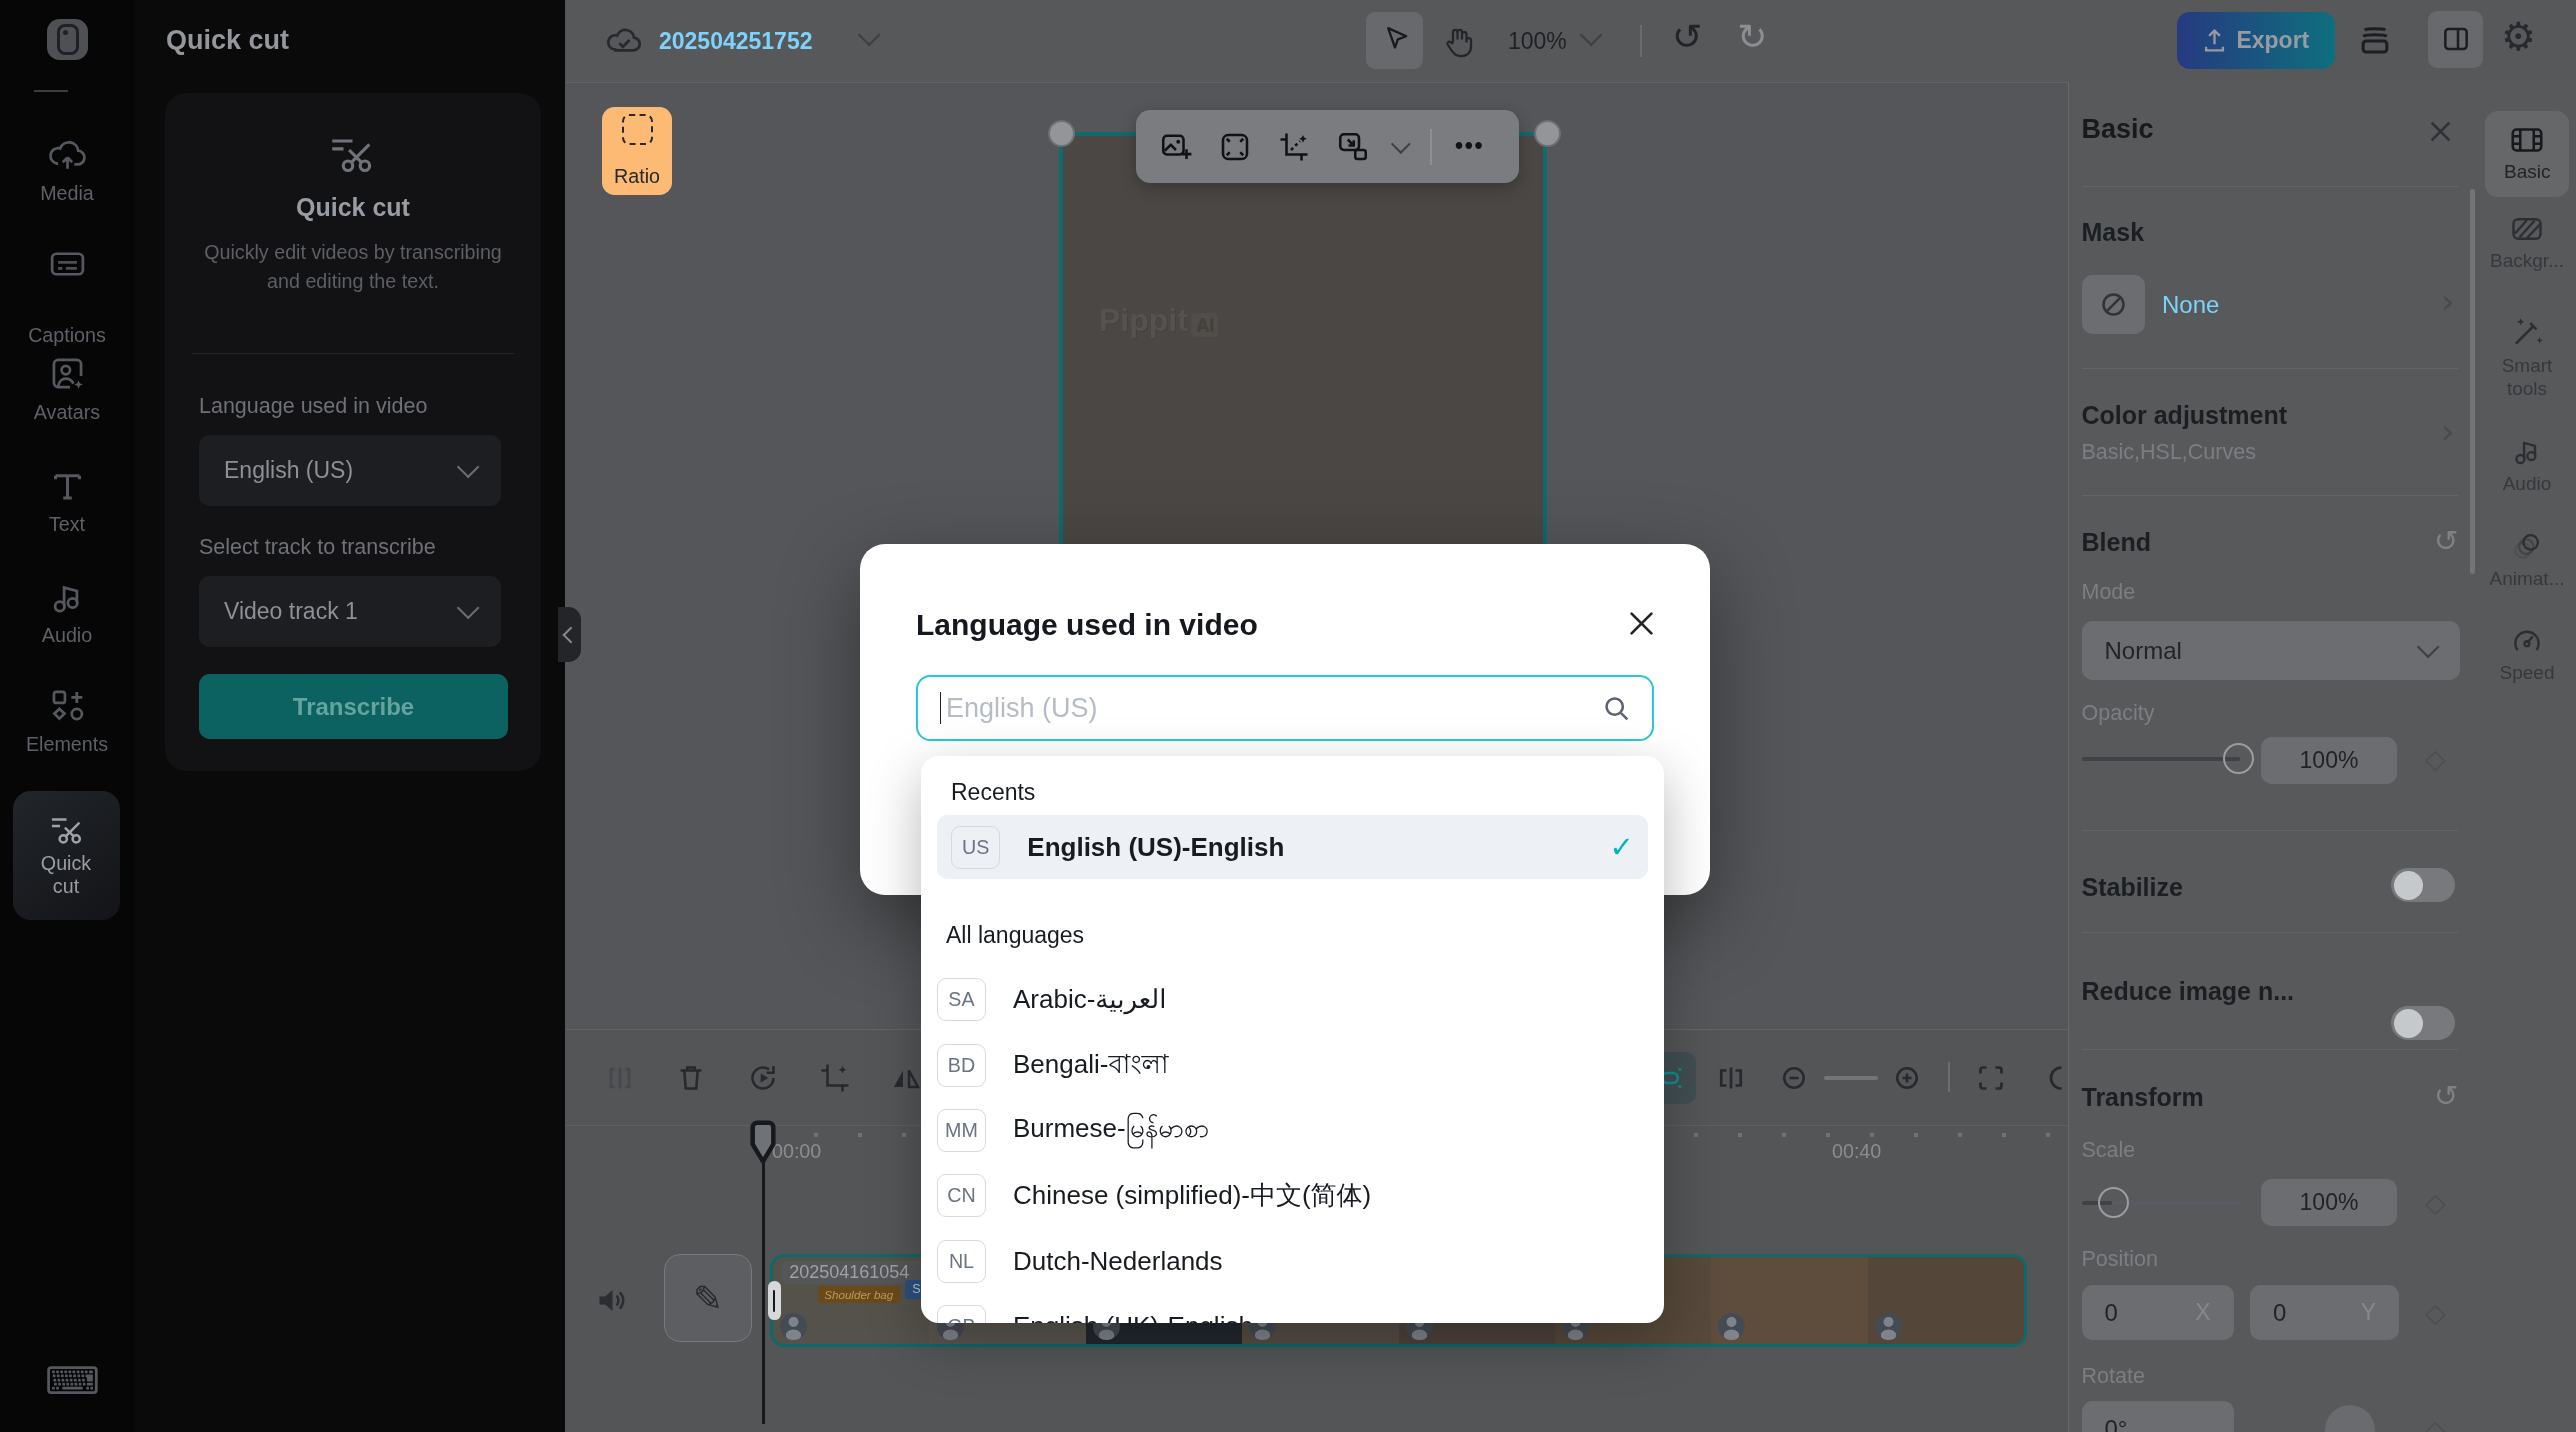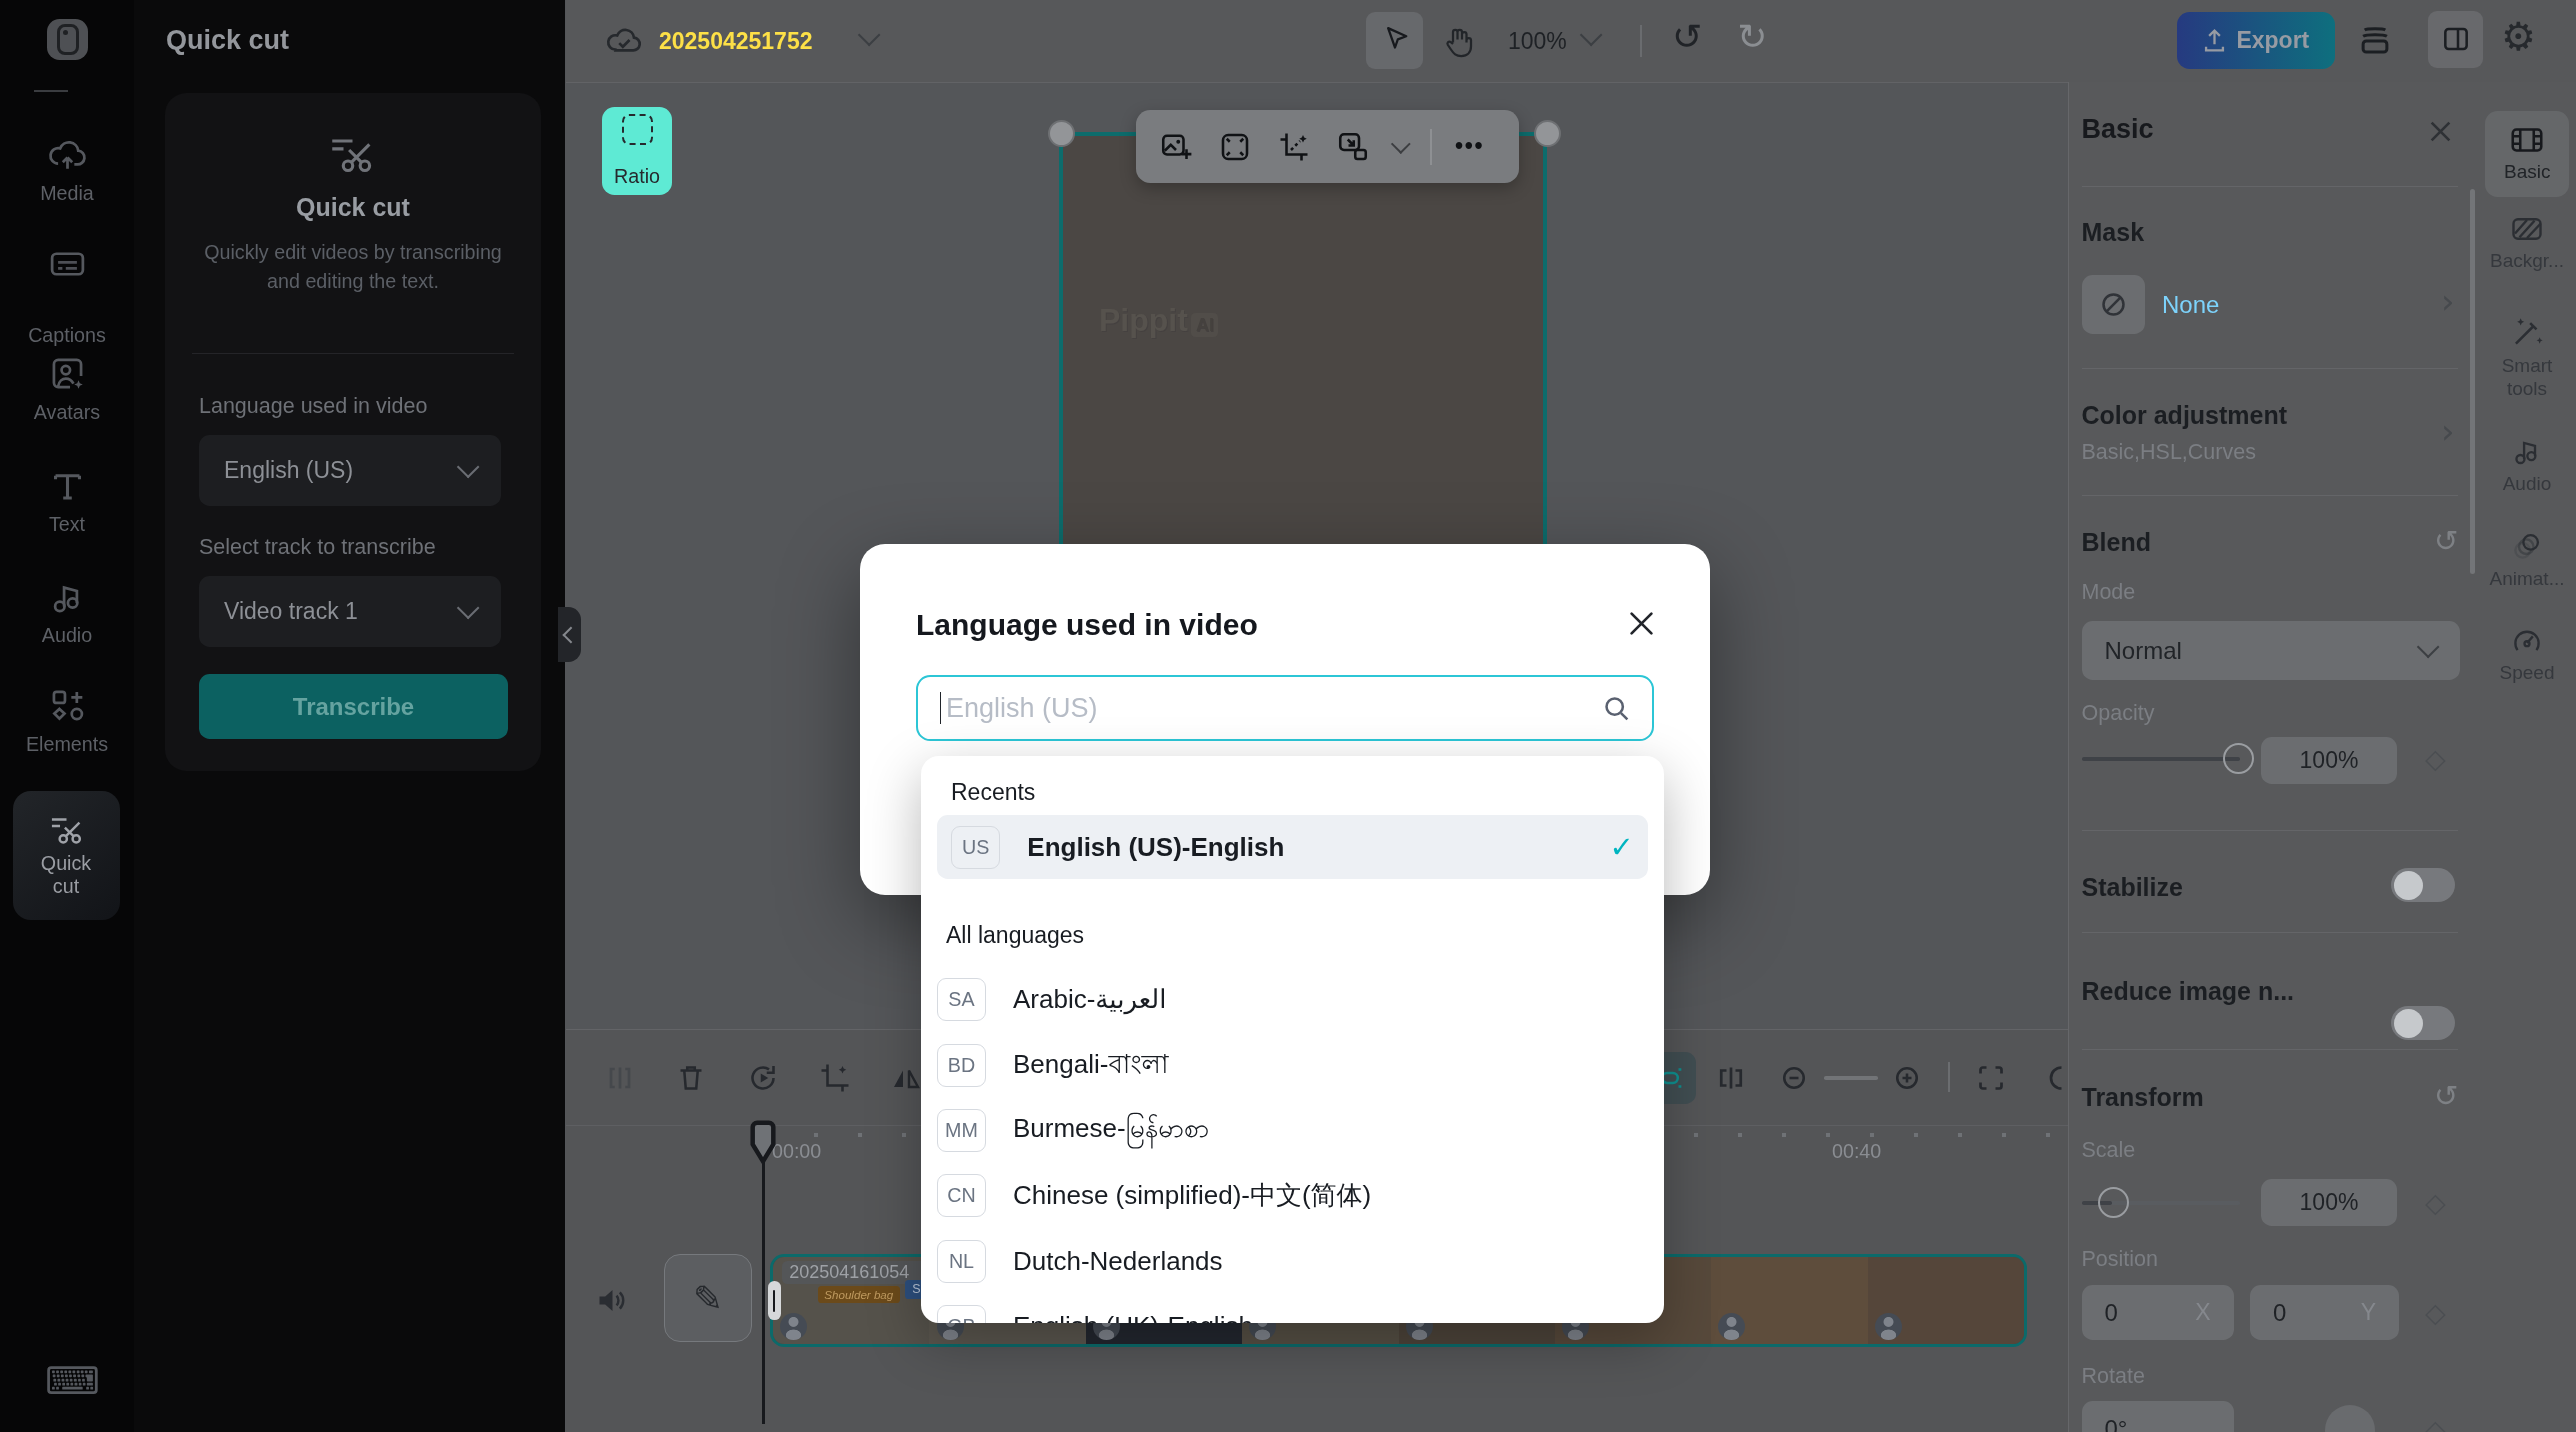--- a/index.html
+++ b/index.html
@@ -88,21 +88,21 @@
         </svg>
       </div>
     </div>
 
     <div class="abs" style="left:495px;top:50px;width:485px;height:3.6px;background:#0d6c6c;"></div>
     <div class="abs" style="left:493px;top:50px;width:3.6px;height:897px;background:#0d6c6c;"></div>
     <div class="abs" style="left:977px;top:50px;width:3.6px;height:897px;background:#0d6c6c;"></div>
     <div class="abs" style="left:482px;top:38px;width:23px;height:23px;border-radius:50%;background:#939598;border:2.7px solid #6e7073;"></div>
     <div class="abs" style="left:968px;top:38px;width:23px;height:23px;border-radius:50%;background:#939598;border:2.7px solid #6e7073;"></div>
 
-    <div class="abs" style="left:36px;top:25px;width:70px;height:88px;border-radius:12.5px;background:#5eead4;display:flex;flex-direction:column;align-items:center;justify-content:center;gap:20px;">
+    <div class="abs" style="left:36px;top:25px;width:70px;height:88px;border-radius:12.5px;background:#fdba74;display:flex;flex-direction:column;align-items:center;justify-content:center;gap:20px;">
       <span style="width:27px;height:27px;border:2.7px dashed #26292d;border-radius:7.2px;"></span>
       <span style="font-size:19.7px;color:#26292d;">Ratio</span>
     </div>
 
     <div class="abs" style="left:570px;top:28px;width:340px;height:73px;border-radius:14.3px;background:#7a7c7f;box-shadow:0 5.4px 16px rgba(0,0,0,0.25);display:flex;align-items:center;padding:0 21.5px;gap:23px;color:#101215;">
       <span>
           <svg width="36" height="36" viewBox="0 0 48 48" fill="none" stroke="currentColor" stroke-width="3.4">
             <rect x="7" y="9" width="27" height="25" rx="5"></rect>
             <circle cx="27" cy="17" r="2.6" fill="currentColor" stroke="none"></circle>
             <path d="M9 29l8-8 7 7"></path>
@@ -379,21 +379,21 @@
     </div>
   </div>
 
   <div id="topbar" class="abs">
     <span class="abs tbico" style="left:39px;top:23px;">
         <svg width="38" height="34" viewBox="0 0 48 42" fill="none" stroke="currentColor" stroke-width="3.4">
           <path d="M13 33a9 9 0 1 1 2.4-17.7A11 11 0 0 1 36.6 18 8 8 0 0 1 35 34H13z"></path>
           <path d="M18 25l4.5 4.5L31 21"></path>
         </svg>
       </span>
-    <span class="abs" style="left:93px;top:28px;font-size:23px;font-weight:600;color:#fde047;">202504251752</span>
+    <span class="abs" style="left:93px;top:28px;font-size:23px;font-weight:600;color:#7dd3fc;">202504251752</span>
     <span class="abs chevdown" style="left:295px;top:34px;border-color:#3c3f43;"></span>
 
     <div class="abs" style="left:800px;top:11.6px;width:57px;height:57px;border-radius:9px;background:#67696c;display:flex;align-items:center;justify-content:center;">
       <span>
           <svg width="30" height="30" viewBox="0 0 48 48">
             <path d="M13 5l11 31 4.5-13L42 18z" fill="none" stroke="#17191d" stroke-width="3.6" stroke-linejoin="round"></path>
           </svg>
         </span>
     </div>
     <span class="abs" style="left:875px;top:23px;color:#222529;">

